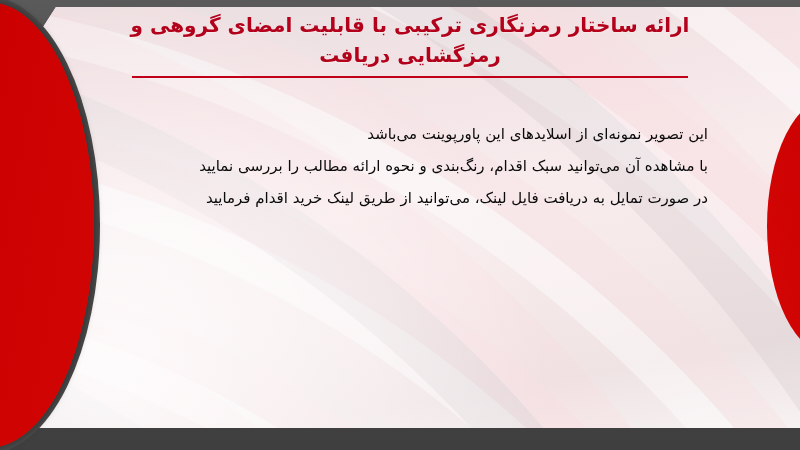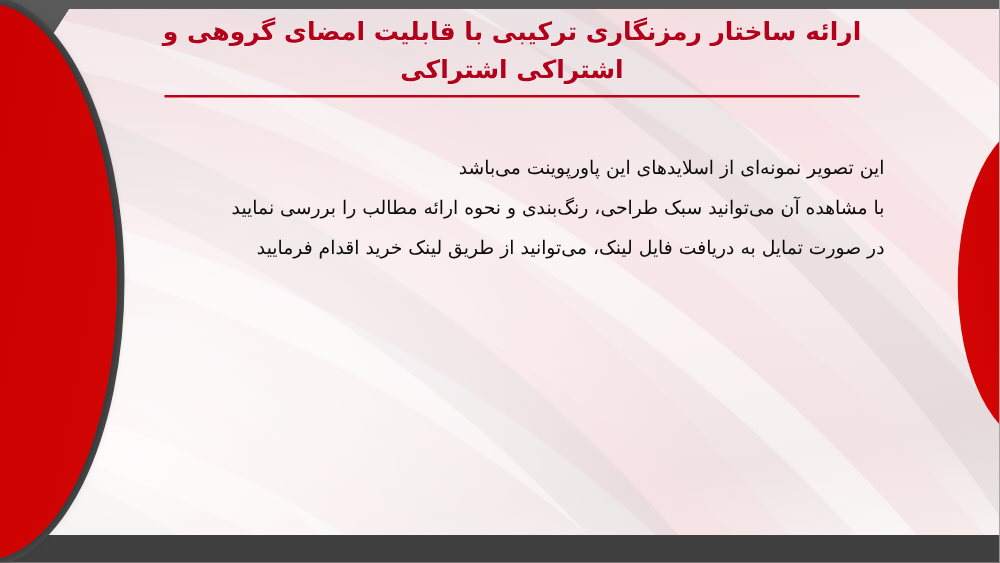--- a/index.html
+++ b/index.html
@@ -5,21 +5,21 @@
   html, body {
     margin: 0;
     padding: 0;
     background: #2b2b2b;
   }
   #slide {
     position: relative;
     width: 800px;
     height: 450px;
     overflow: hidden;
-    background: #e5e5e5;
+    background: #bef264;
     font-family: "DejaVu Sans", "Liberation Sans", sans-serif;
   }
 
   
   .frame-outer {
     position: absolute;
     inset: 0;
     background: linear-gradient(180deg, #5a5a5a 0%, #474747 40%, #3f3f3f 100%);
   }
 
@@ -192,23 +192,23 @@
     <div class="bg-sheen"></div>
 
     <div class="ellipse-right"></div>
   </div>
 
   <div class="ellipse-left-rim"></div>
   <div class="ellipse-left"></div>
 
   <div class="title-block">
     <div class="title-line">ارائه ساختار رمزنگاری ترکیبی با قابلیت امضای گروهی و</div>
-    <div class="title-line">اشتراکی اشتراکی</div>
+    <div class="title-line">رمزگشایی دریافت</div>
     <div class="title-rule"></div>
   </div>
 
   <div class="body-block">
     <div class="body-line">این تصویر نمونه‌ای از اسلایدهای این پاورپوینت می‌باشد</div>
-    <div class="body-line">با مشاهده آن می‌توانید سبک طراحی، رنگ‌بندی و نحوه ارائه مطالب را بررسی نمایید</div>
+    <div class="body-line">با مشاهده آن می‌توانید سبک اقدام، رنگ‌بندی و نحوه ارائه مطالب را بررسی نمایید</div>
     <div class="body-line">در صورت تمایل به دریافت فایل لینک، می‌توانید از طریق لینک خرید اقدام فرمایید</div>
   </div>
 
 </div>
 
 </body></html>

